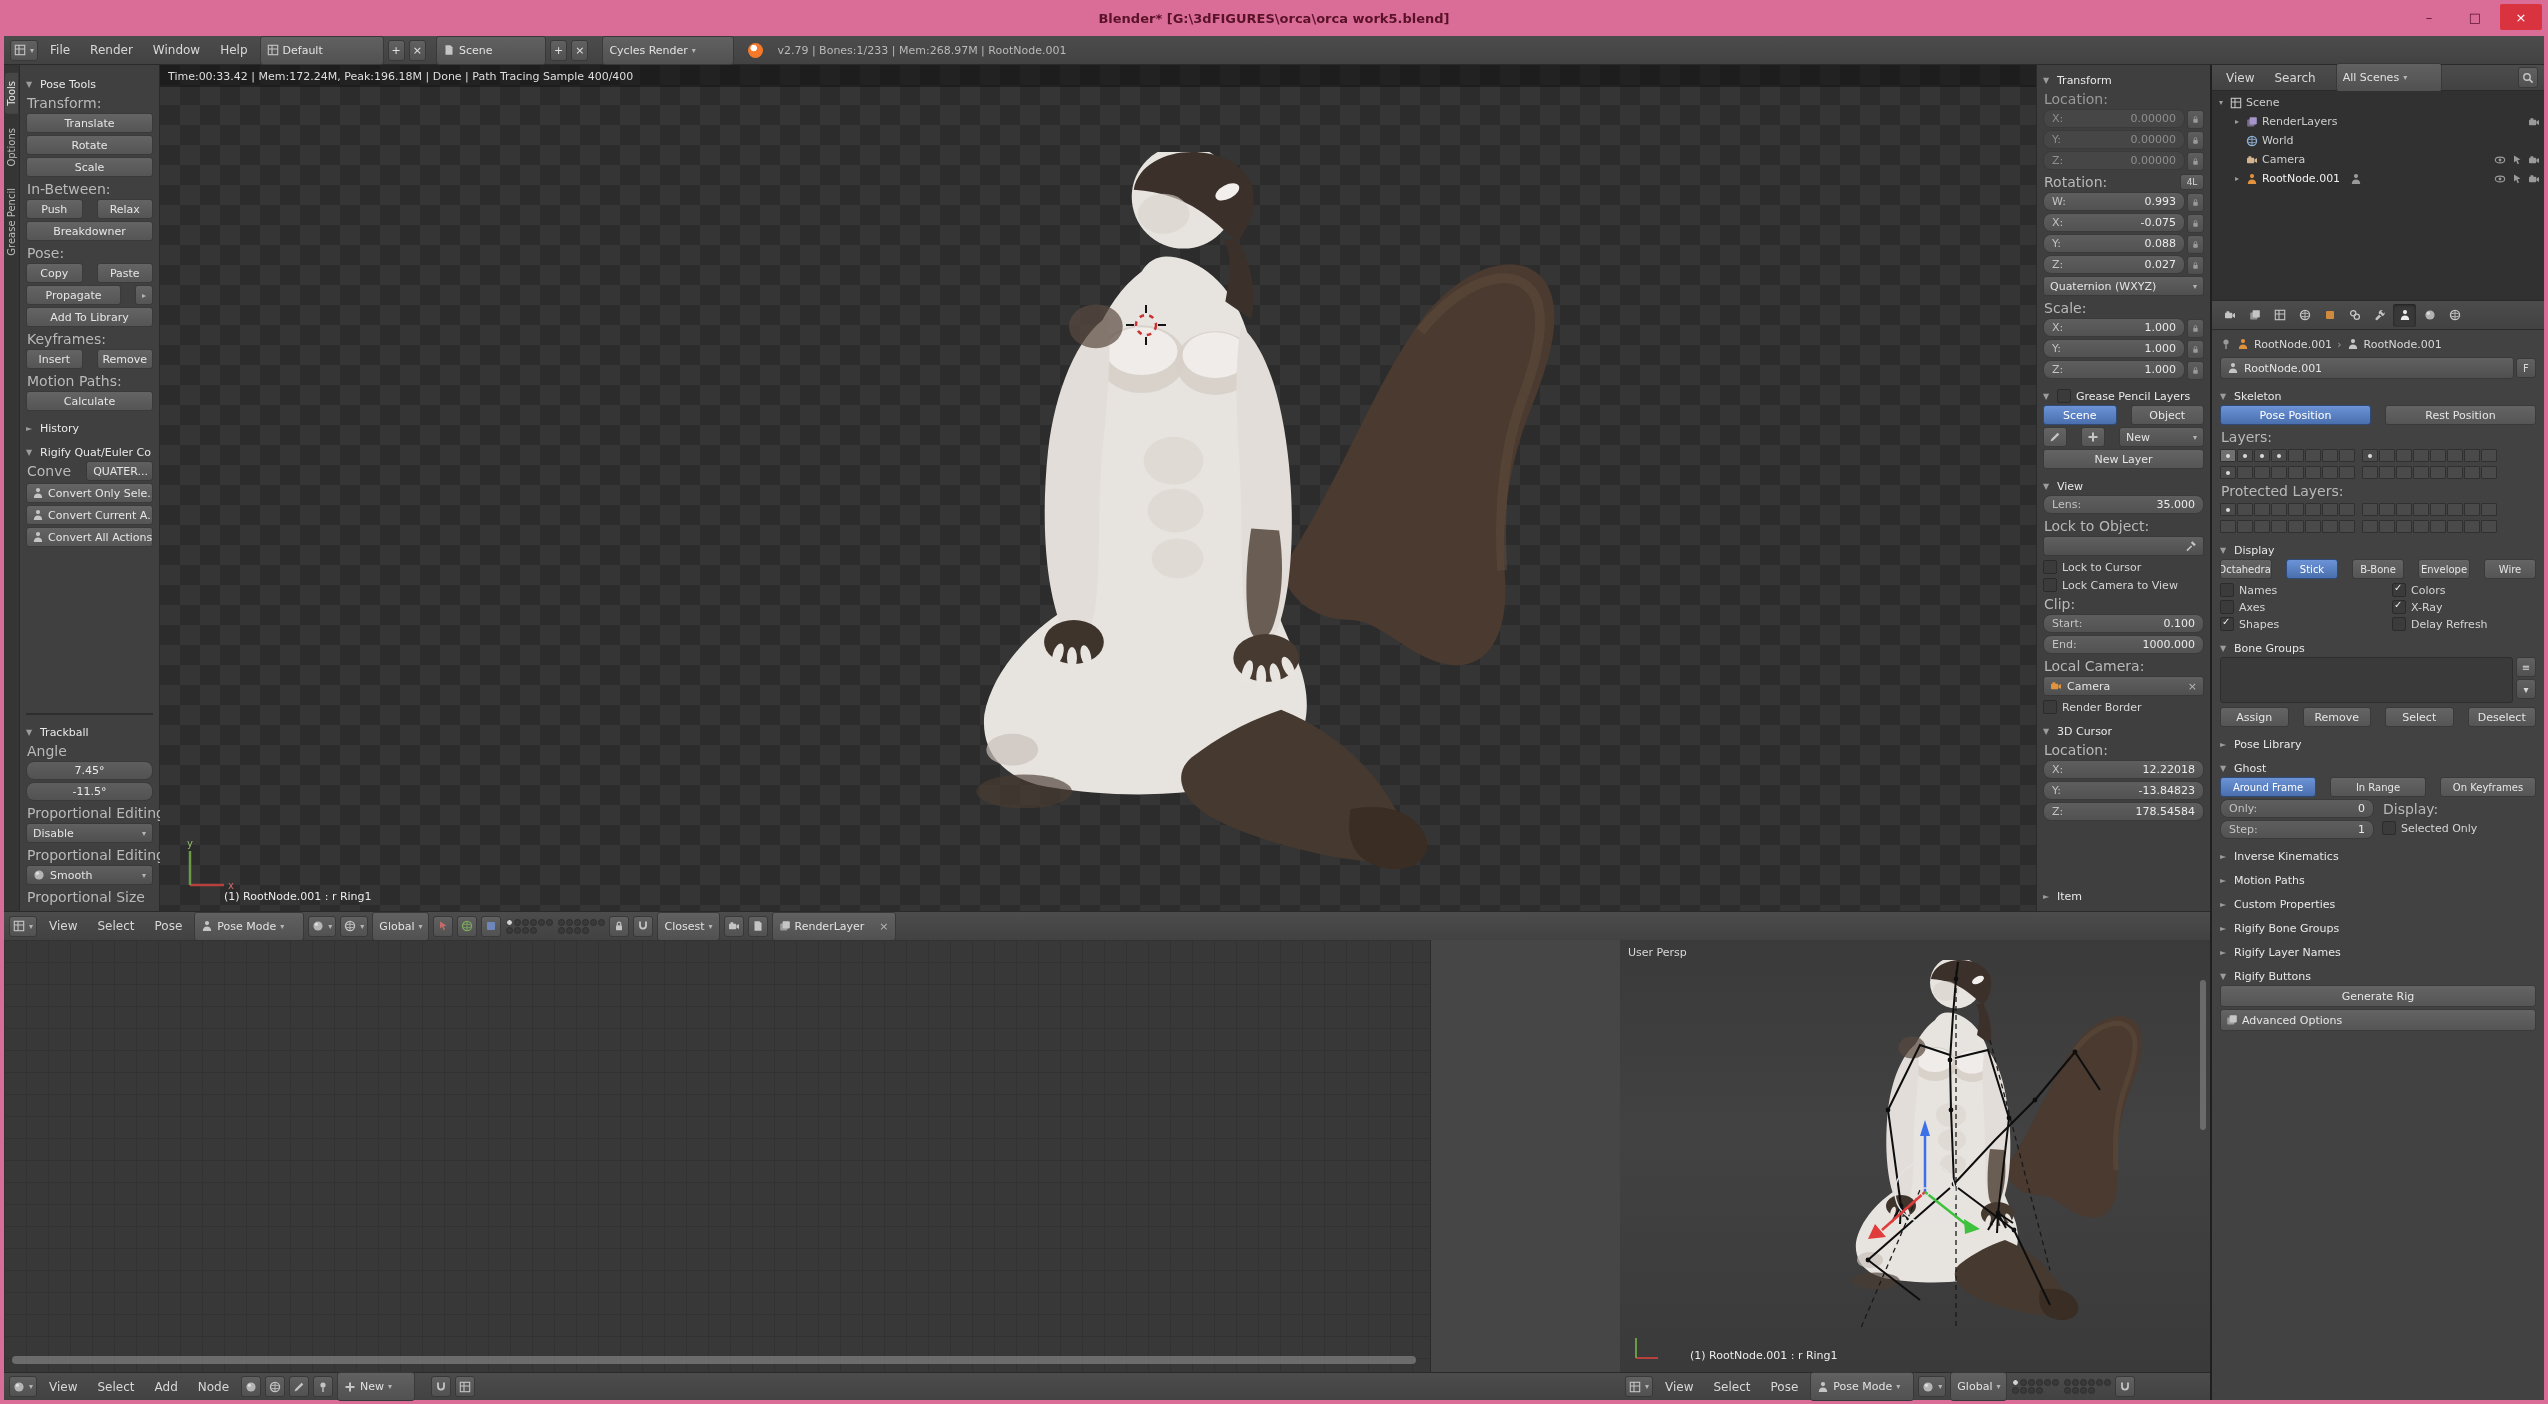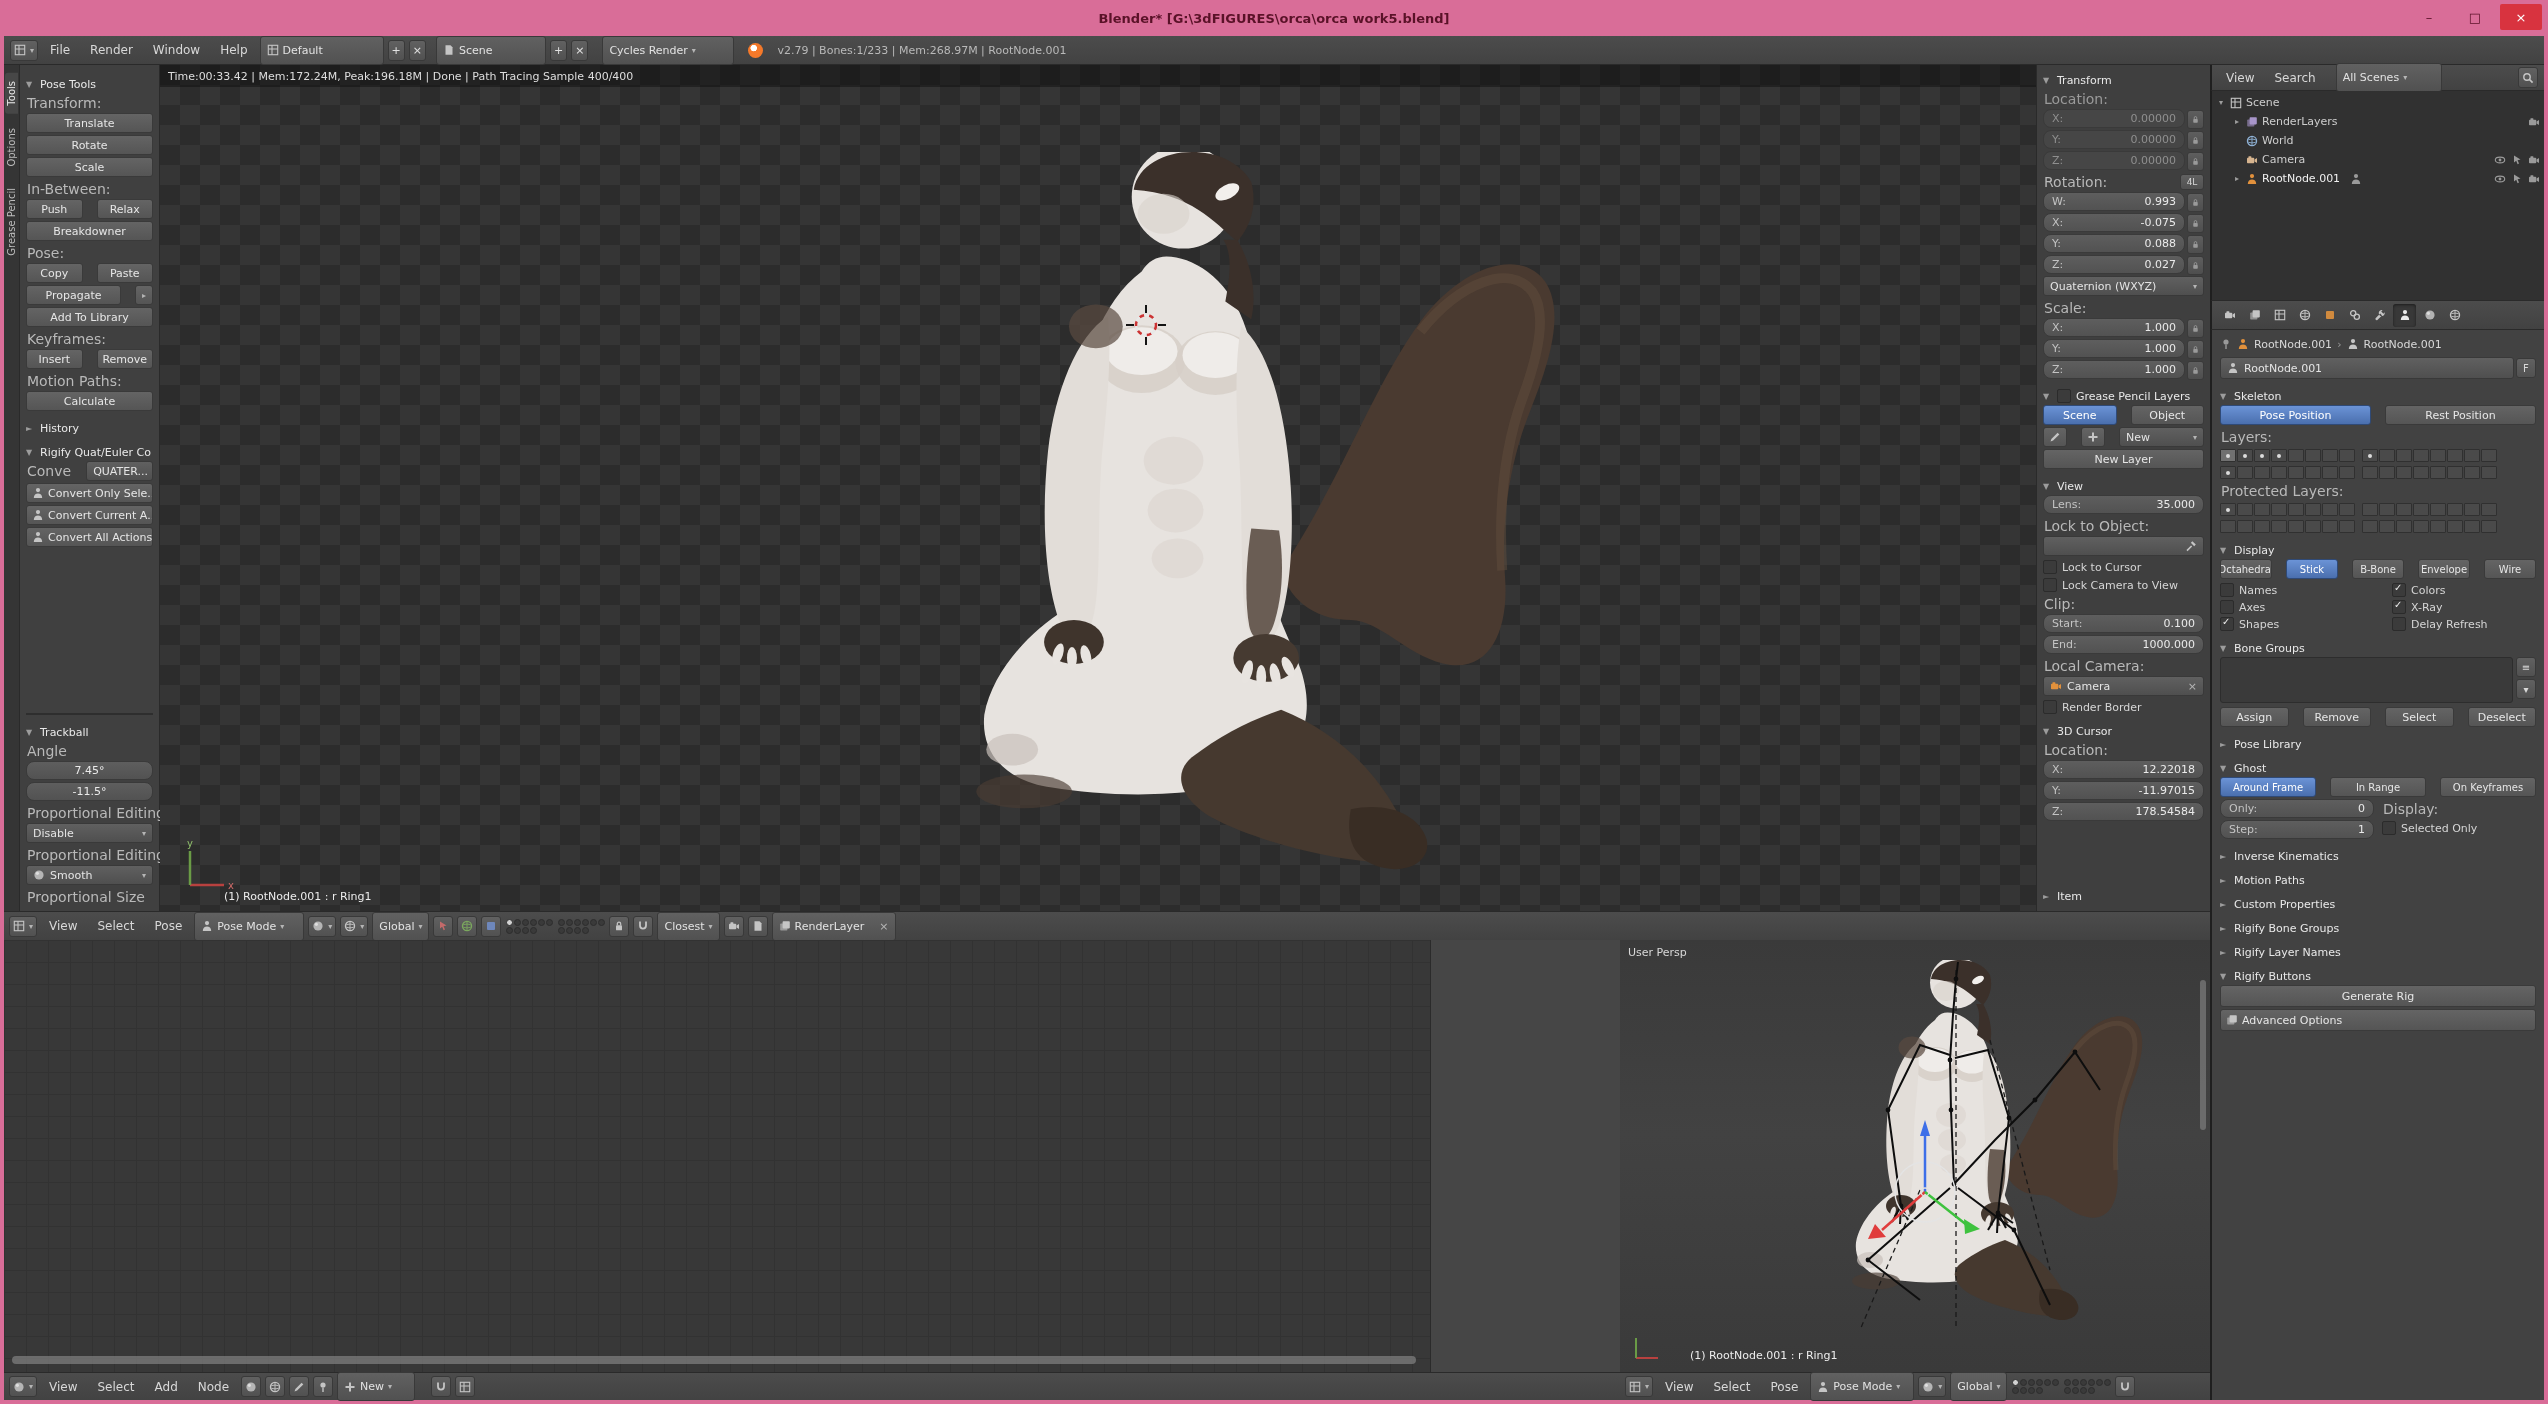--- a/index.html
+++ b/index.html
@@ -607,21 +607,21 @@
         <span class="tri">▼</span>
         <span>3D Cursor</span>
       </div>
     <div class="lbl">Location:</div>
     <div class="num">
         <span class="ax">X:</span>
         <span class="val">12.22018</span>
       </div>
     <div class="num">
         <span class="ax">Y:</span>
-        <span class="val">-11.97015</span>
+        <span class="val">-13.84823</span>
       </div>
     <div class="num">
         <span class="ax">Z:</span>
         <span class="val">178.54584</span>
       </div>
 
     <div class="ph" style="margin-top:auto;margin-bottom:2px;">
         <span class="tri">►</span>
         <span>Item</span>
       </div>

